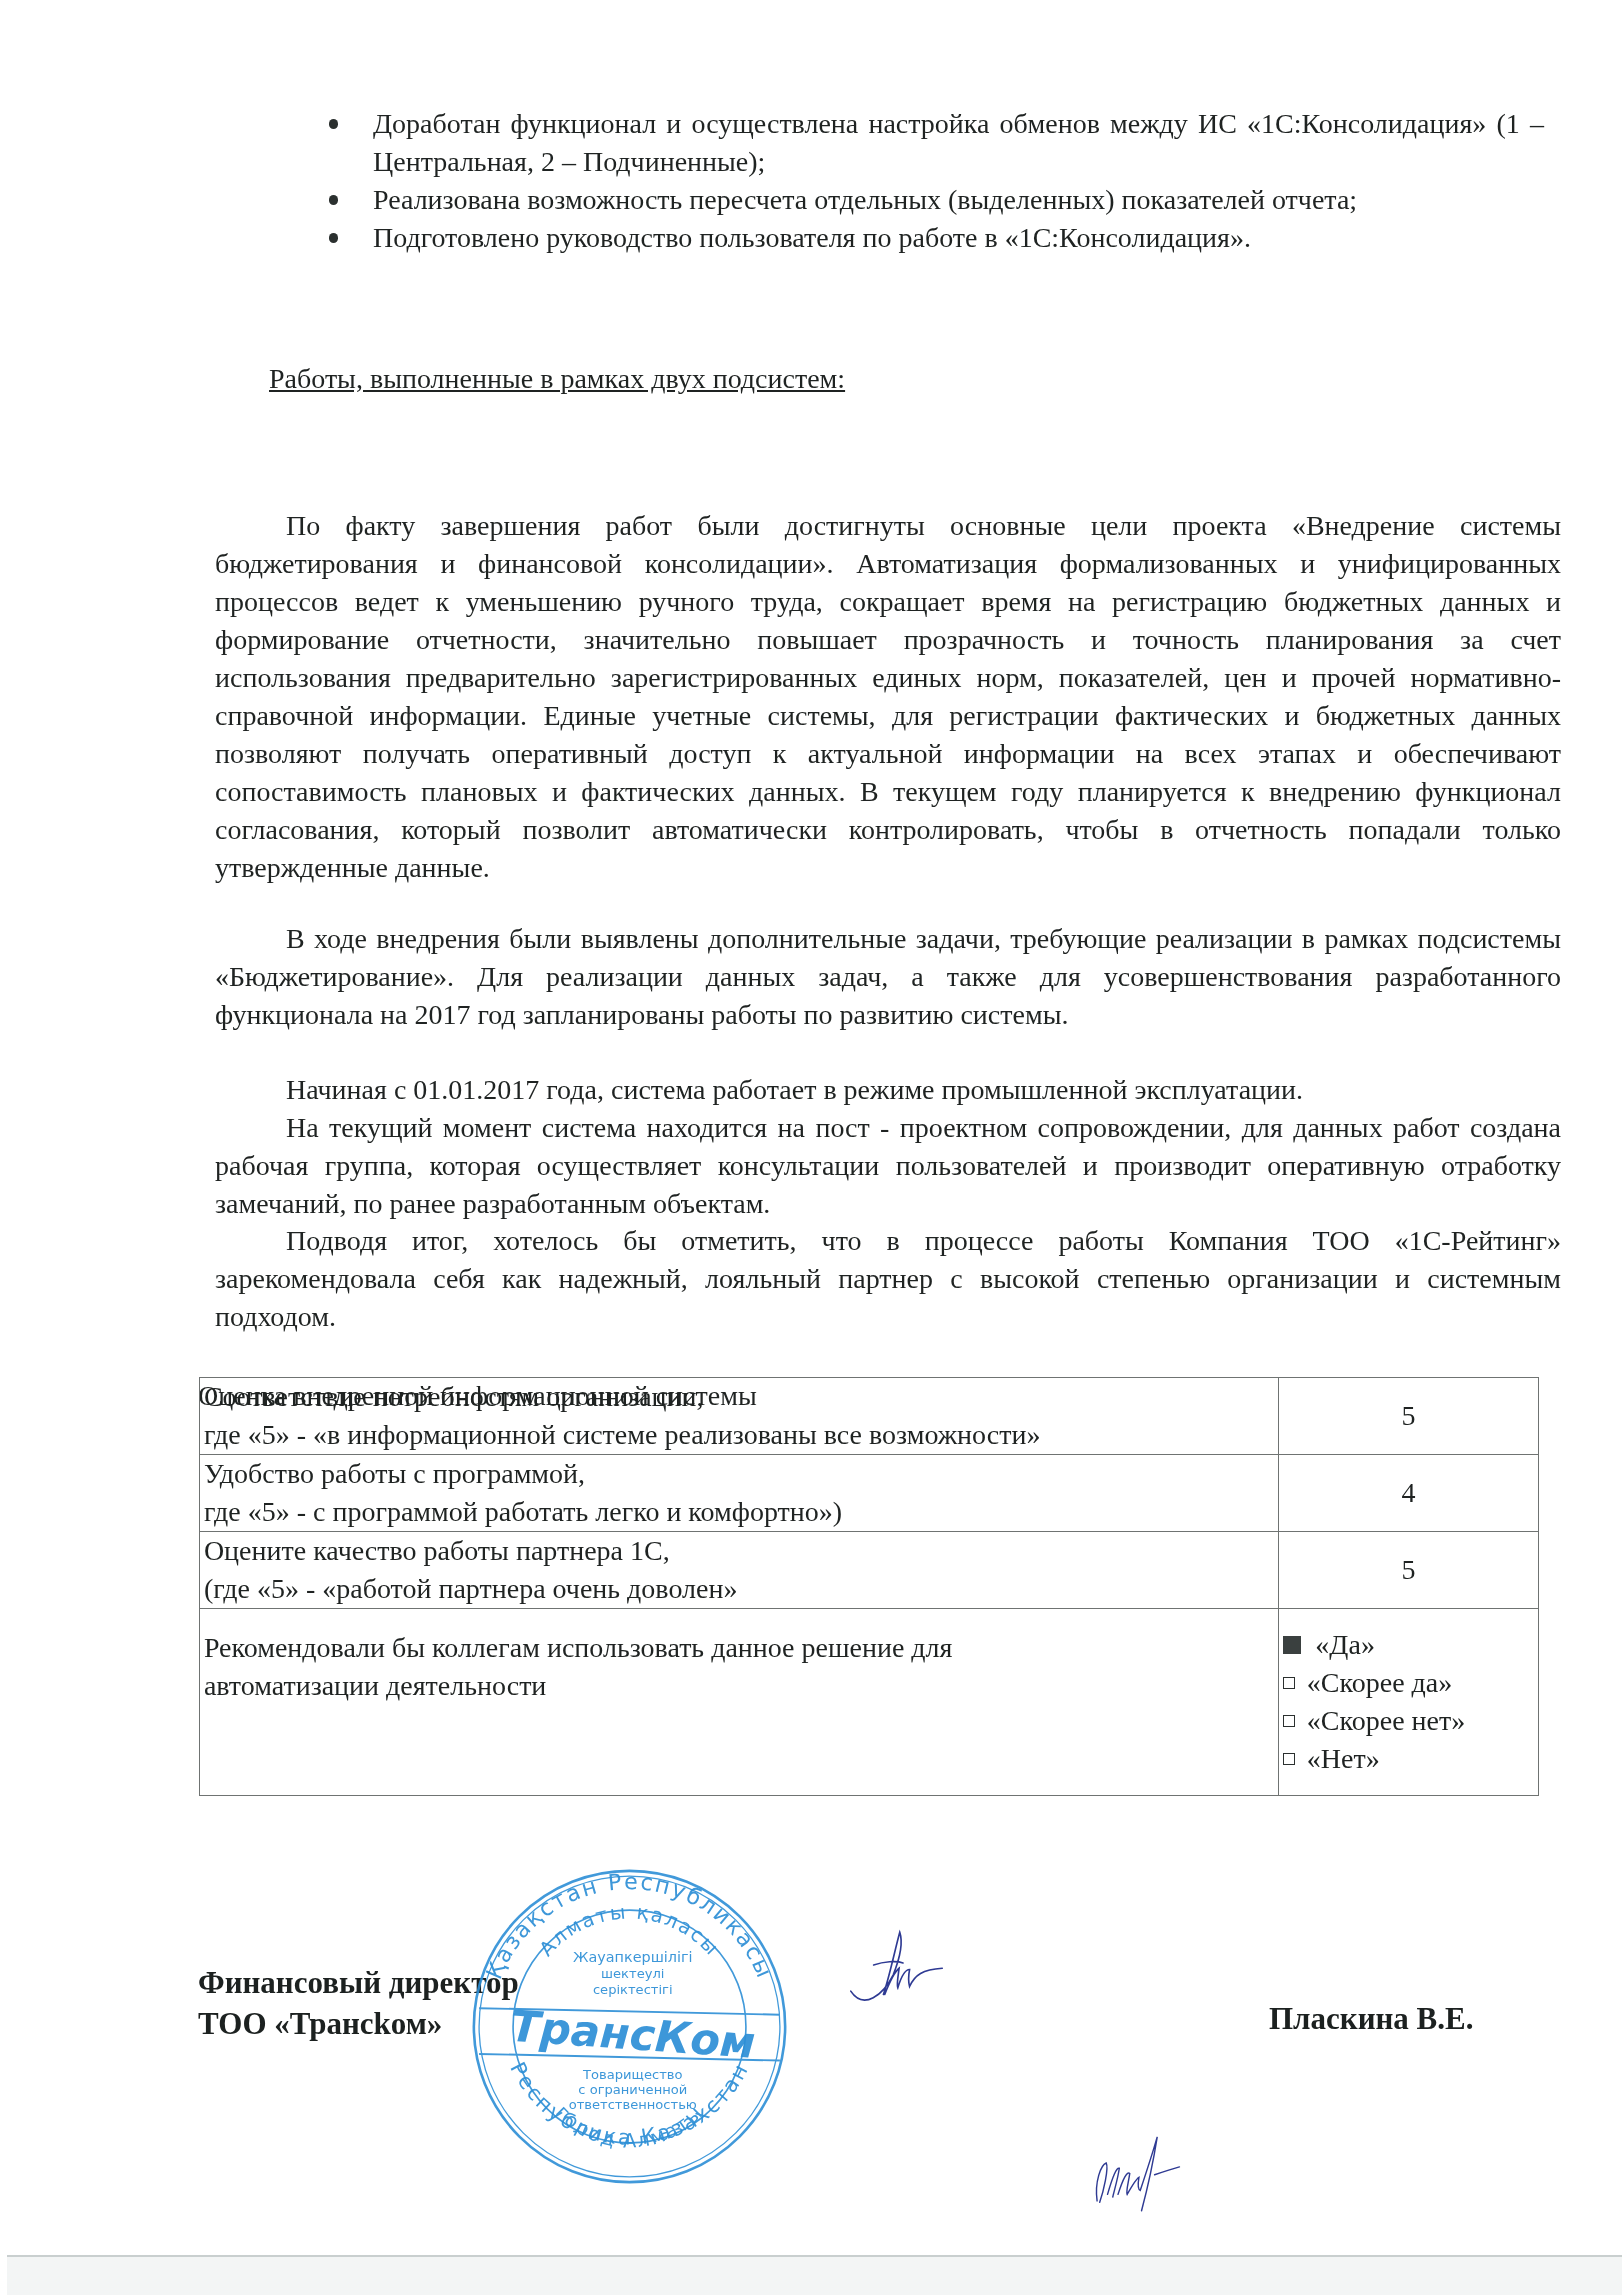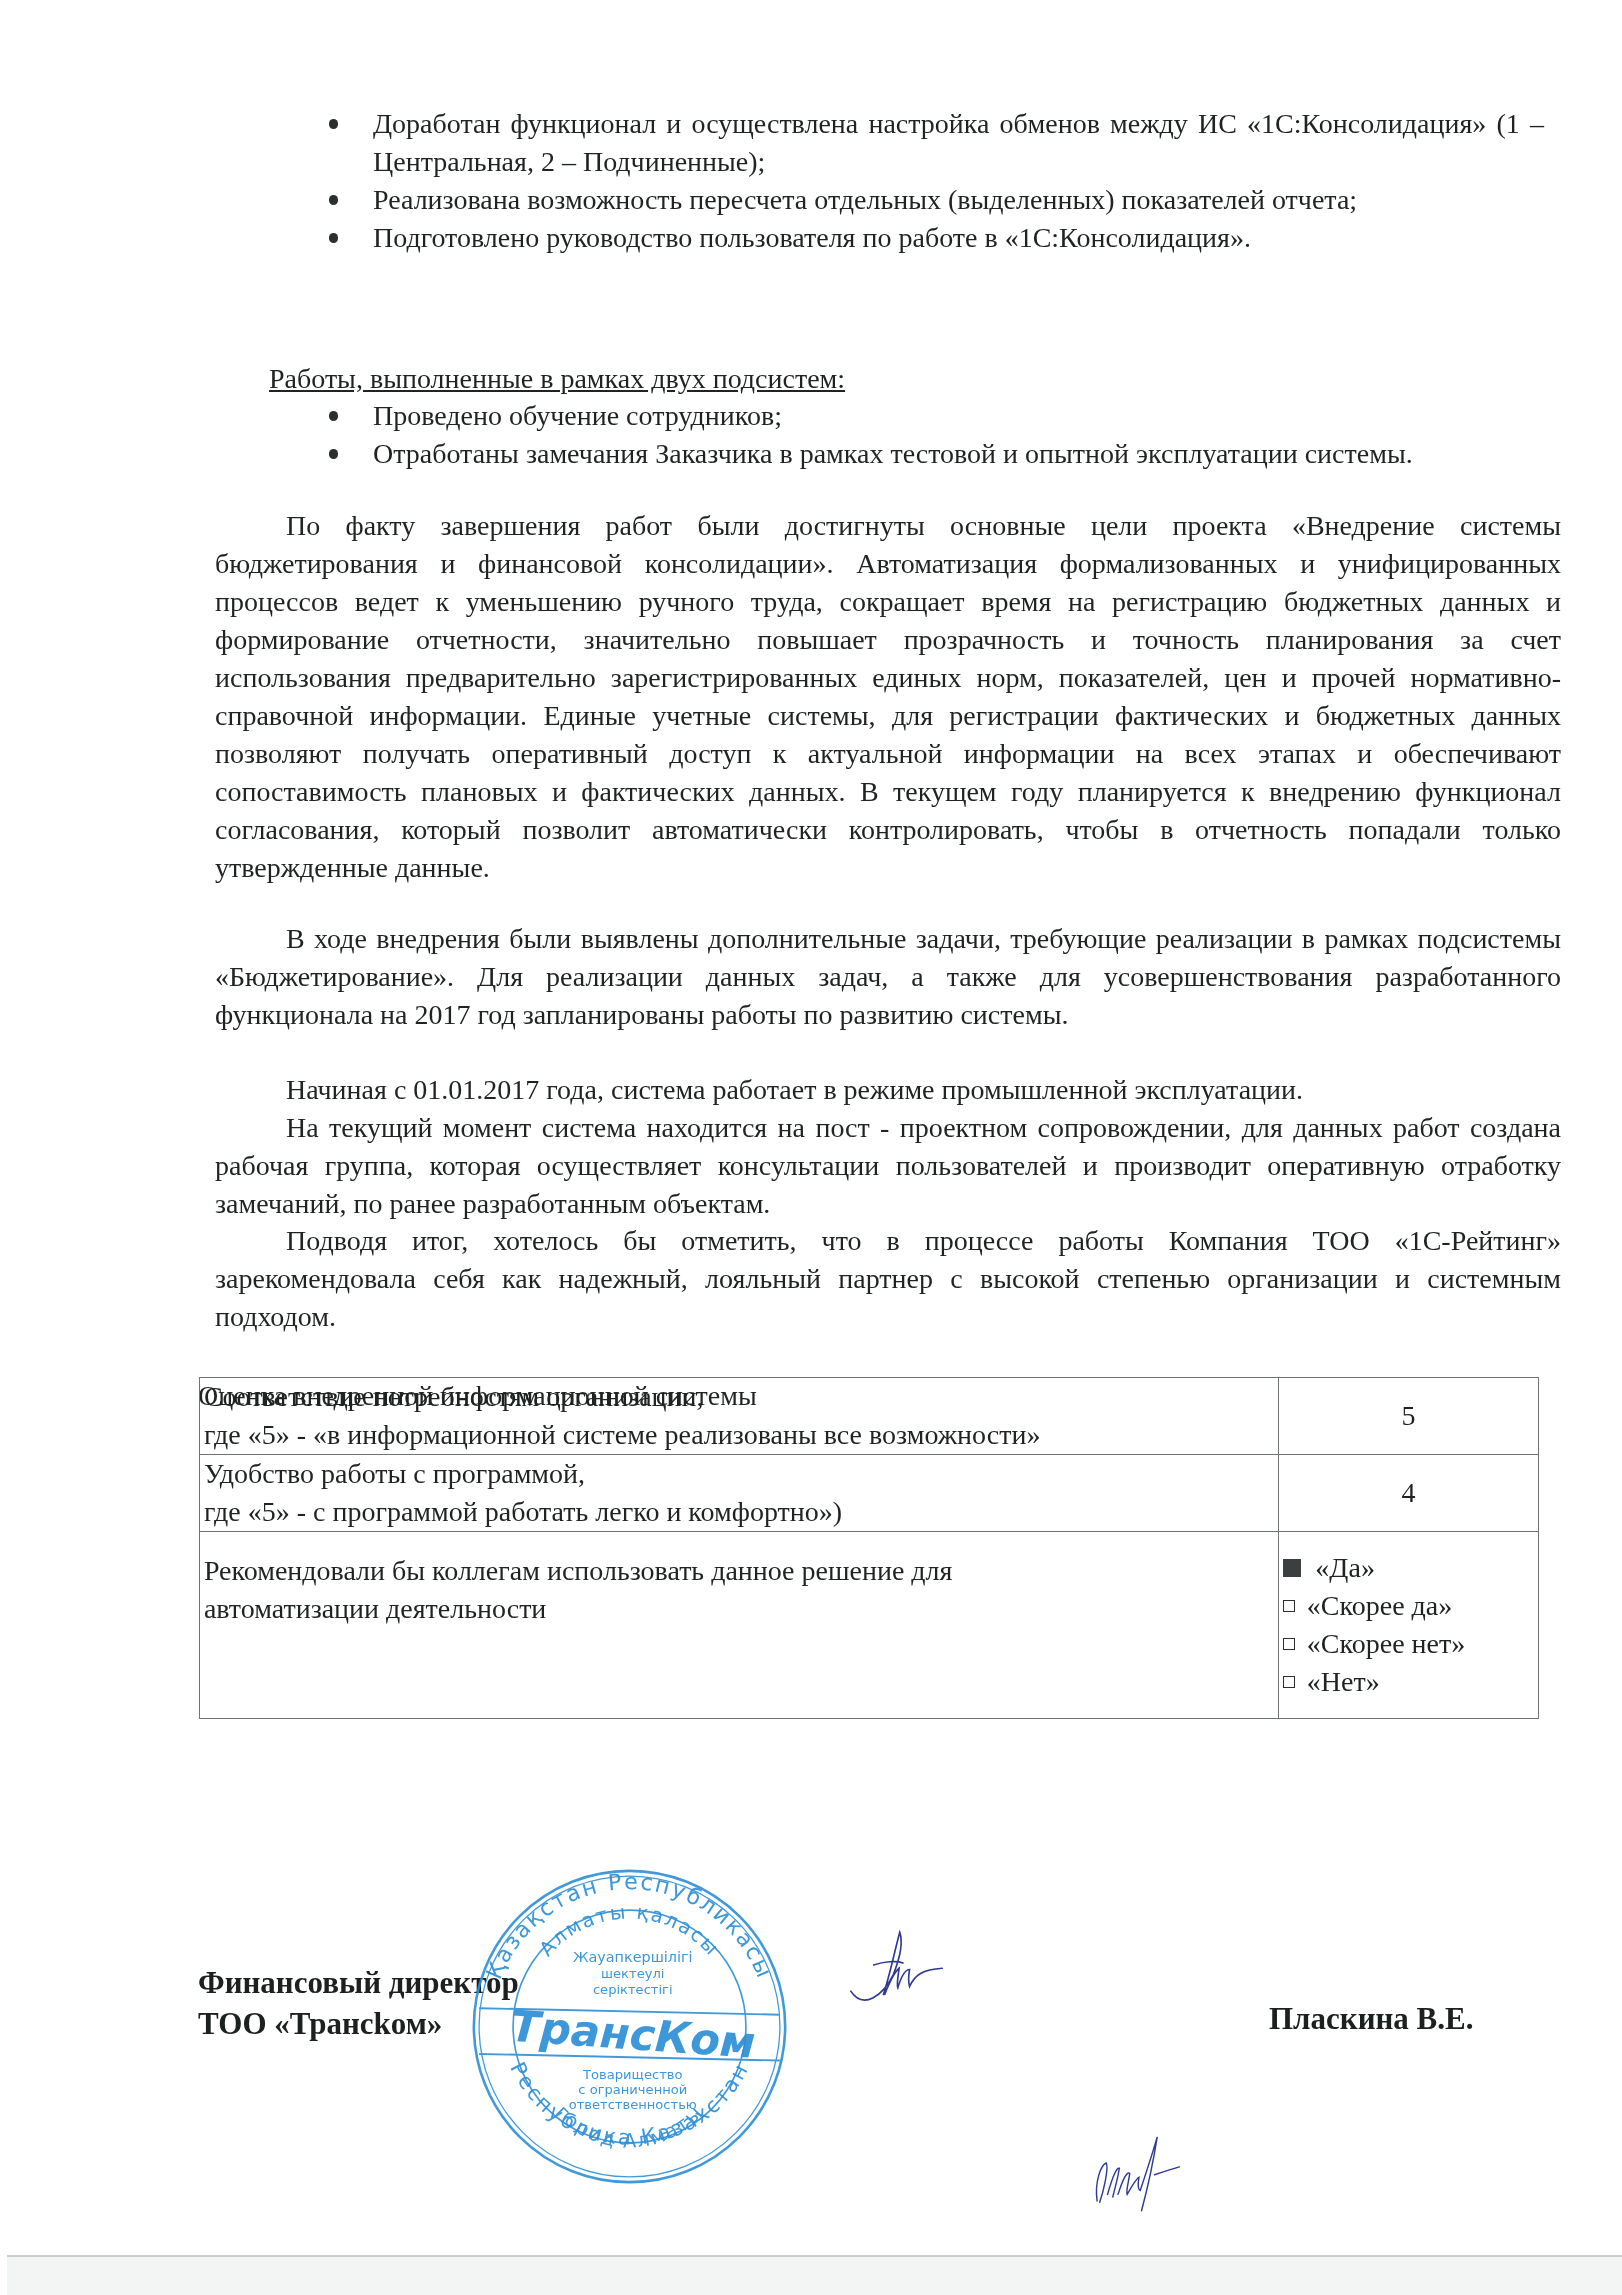--- a/index.html
+++ b/index.html
@@ -77,24 +77,20 @@
 <div class="page">
 
   <ul id="list1" class="blist txt">
     <li><span class="dot"></span><span>Доработан функционал и осуществлена настройка обменов между ИС «1С:Консолидация» (1 – Центральная, 2 – Подчиненные);</span></li>
     <li><span class="dot"></span><span>Реализована возможность пересчета отдельных (выделенных) показателей отчета;</span></li>
     <li><span class="dot"></span><span>Подготовлено руководство пользователя по работе в «1С:Консолидация».</span></li>
   </ul>
 
   <div id="subsystems-heading" class="txt">Работы, выполненные в рамках двух подсистем:</div>
 
-  <ul id="list2" class="blist txt">
-    <li><span class="dot"></span><span>Проведено обучение сотрудников;</span></li>
-    <li><span class="dot"></span><span>Отработаны замечания Заказчика в рамках тестовой и опытной эксплуатации системы.</span></li>
-  </ul>
 
   <p id="p1" class="para ind txt">По факту завершения работ были достигнуты основные цели проекта «Внедрение системы бюджетирования и финансовой консолидации». Автоматизация формализованных и унифицированных процессов ведет к уменьшению ручного труда, сокращает время на регистрацию бюджетных данных и формирование отчетности, значительно повышает прозрачность и точность планирования за счет использования предварительно зарегистрированных единых норм, показателей, цен и прочей нормативно-справочной информации. Единые учетные системы, для регистрации фактических и бюджетных данных позволяют получать оперативный доступ к актуальной информации на всех этапах и обеспечивают сопоставимость плановых и фактических данных. В текущем году планируется к внедрению функционал согласования, который позволит автоматически контролировать, чтобы в отчетность попадали только утвержденные данные.</p>
   <p id="p2" class="para ind txt">В ходе внедрения были выявлены дополнительные задачи, требующие реализации в рамках  подсистемы «Бюджетирование». Для реализации данных задач, а также для усовершенствования разработанного функционала на 2017 год запланированы работы по развитию системы.</p>
   <p id="p3" class="para ind txt">Начиная с 01.01.2017 года, система работает в режиме промышленной эксплуатации.</p>
   <p id="p4" class="para ind txt">На текущий момент система находится на пост - проектном сопровождении, для данных работ создана рабочая группа, которая осуществляет консультации пользователей и производит оперативную отработку замечаний, по ранее разработанным объектам.</p>
   <p id="p5" class="para ind txt">Подводя итог, хотелось бы отметить, что в процессе работы Компания ТОО «1С-Рейтинг» зарекомендовала себя как надежный, лояльный партнер с высокой степенью организации и системным подходом.</p>
 
   <div id="rating-intro" class="txt">
     <div>Оценка внедренной информационной системы</div>
   </div>
@@ -107,20 +103,27 @@
         <div>где «5» - «в информационной системе реализованы все возможности»</div>
       </td>
       <td class="v">5</td>
     </tr>
     <tr class="r2">
       <td class="q">
         <div>Удобство работы с программой,</div>
         <div>где «5» - с программой работать легко и комфортно»)</div>
       </td>
       <td class="v">4</td>
+    </tr>
+    <tr class="r3">
+      <td class="q">
+        <div>Оцените качество работы партнера 1С,</div>
+        <div>(где «5» - «работой партнера очень доволен»</div>
+      </td>
+      <td class="v">5</td>
     </tr>
     <tr class="r4">
       <td class="q">
         <div>Рекомендовали бы коллегам использовать данное решение для</div>
         <div>автоматизации деятельности</div>
       </td>
       <td class="v">
         <div class="opt">
               <span class="box checked"></span>
               <span>«Да»</span>

